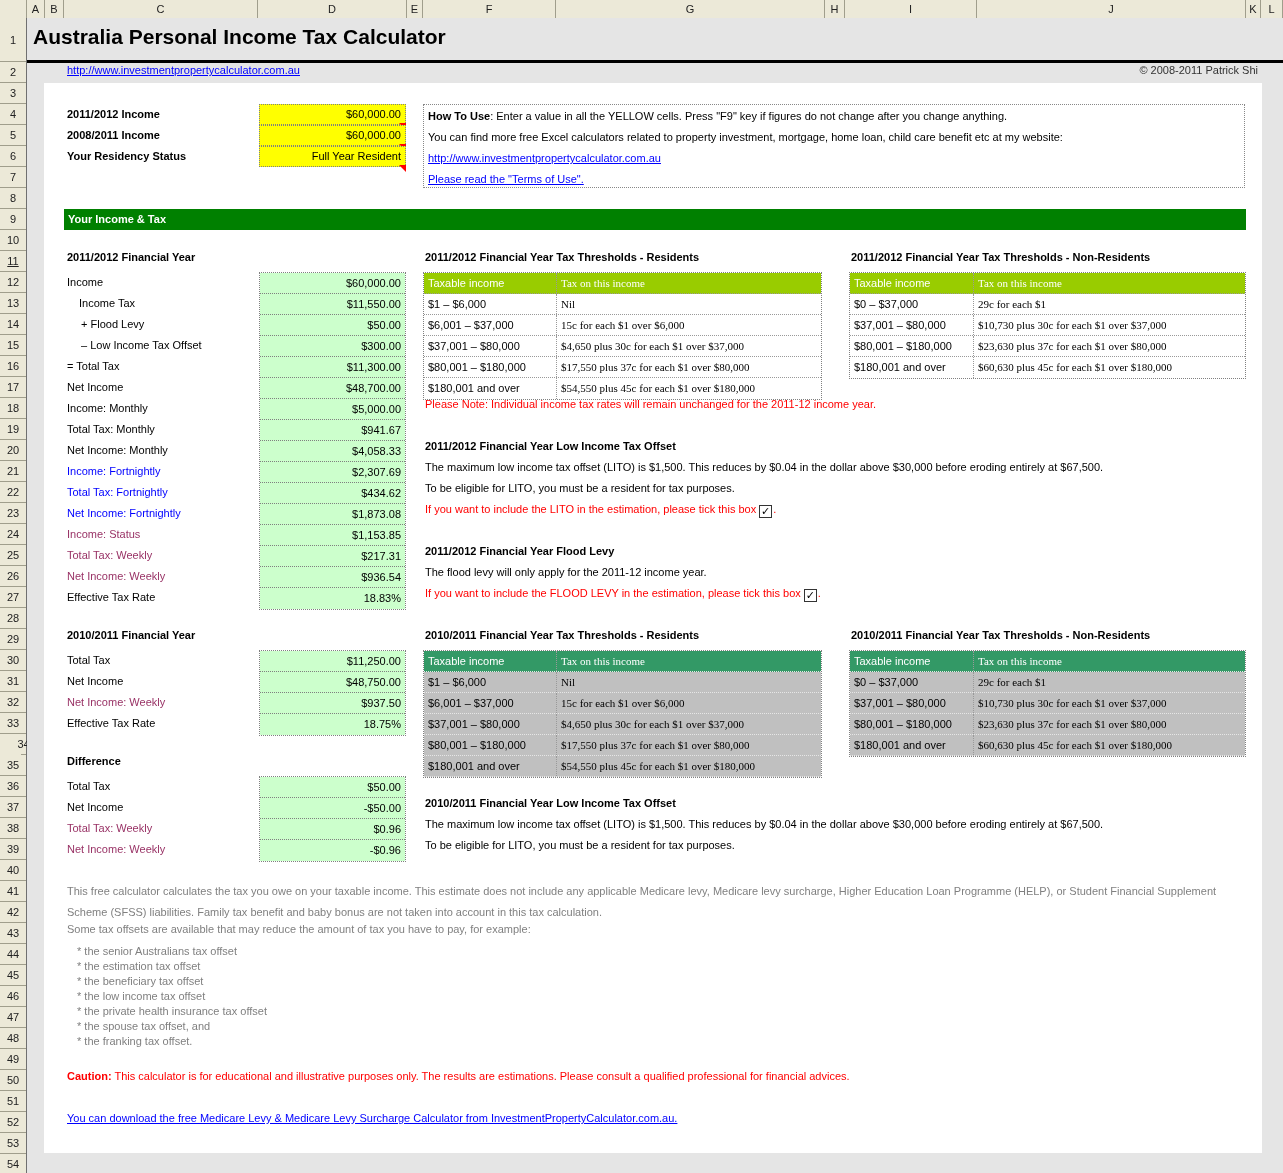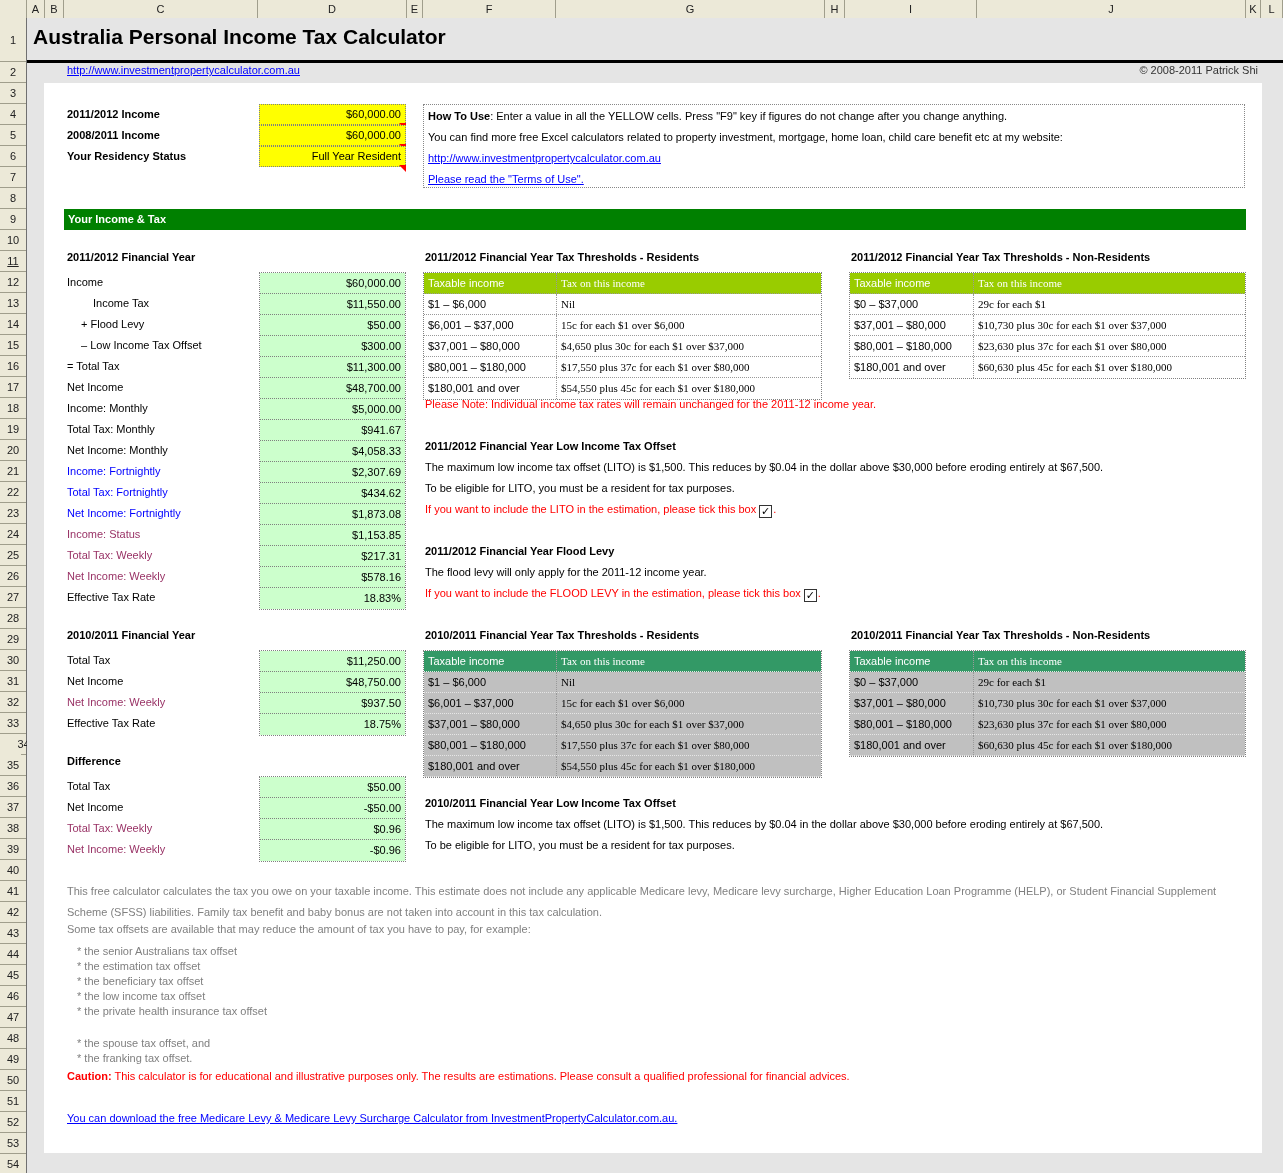--- a/index.html
+++ b/index.html
@@ -161,21 +161,21 @@
       <div class="line21">You can find more free Excel calculators related to property investment, mortgage, home loan, child care benefit etc at my website:</div>
       <div class="line21"><span class="lnk">http://www.investmentpropertycalculator.com.au</span></div>
       <div class="line21"><span class="lnk">Please read the "Terms of Use".</span></div>
     </div>
 
     <div id="banner">Your Income &amp; Tax</div>
 
     <div class="abs b" style="left:40px;top:233px;">2011/2012 Financial Year</div>
     <div id="fy2012labels">
         <div class="abs" style="left: 40px; top: 254px; line-height: 21px; color: rgb(0, 0, 0);">Income</div>
-        <div class="abs" style="left: 66px; top: 275px; line-height: 21px; color: rgb(0, 0, 0);">Income Tax</div>
+        <div class="abs" style="left: 52px; top: 275px; line-height: 21px; color: rgb(0, 0, 0);">Income Tax</div>
         <div class="abs" style="left: 54px; top: 296px; line-height: 21px; color: rgb(0, 0, 0);">+ Flood Levy</div>
         <div class="abs" style="left: 54px; top: 317px; line-height: 21px; color: rgb(0, 0, 0);">– Low Income Tax Offset</div>
         <div class="abs" style="left: 40px; top: 338px; line-height: 21px; color: rgb(0, 0, 0);">= Total Tax</div>
         <div class="abs" style="left: 40px; top: 359px; line-height: 21px; color: rgb(0, 0, 0);">Net Income</div>
         <div class="abs" style="left: 40px; top: 380px; line-height: 21px; color: rgb(0, 0, 0);">Income: Monthly</div>
         <div class="abs" style="left: 40px; top: 401px; line-height: 21px; color: rgb(0, 0, 0);">Total Tax: Monthly</div>
         <div class="abs" style="left: 40px; top: 422px; line-height: 21px; color: rgb(0, 0, 0);">Net Income: Monthly</div>
         <div class="abs" style="left: 40px; top: 443px; line-height: 21px; color: rgb(0, 0, 255);">Income: Fortnightly</div>
         <div class="abs" style="left: 40px; top: 464px; line-height: 21px; color: rgb(0, 0, 255);">Total Tax: Fortnightly</div>
         <div class="abs" style="left: 40px; top: 485px; line-height: 21px; color: rgb(0, 0, 255);">Net Income: Fortnightly</div>
@@ -192,21 +192,21 @@
         <div class="vrow">$11,300.00</div>
         <div class="vrow">$48,700.00</div>
         <div class="vrow">$5,000.00</div>
         <div class="vrow">$941.67</div>
         <div class="vrow">$4,058.33</div>
         <div class="vrow">$2,307.69</div>
         <div class="vrow">$434.62</div>
         <div class="vrow">$1,873.08</div>
         <div class="vrow">$1,153.85</div>
         <div class="vrow">$217.31</div>
-        <div class="vrow">$578.16</div>
+        <div class="vrow">$936.54</div>
         <div class="vrow">18.83%</div>
       </div>
 
     <div class="abs b" style="left:40px;top:611px;">2010/2011 Financial Year</div>
     <div id="fy2011labels">
         <div class="abs" style="left: 40px; top: 632px; line-height: 21px; color: rgb(0, 0, 0);">Total Tax</div>
         <div class="abs" style="left: 40px; top: 653px; line-height: 21px; color: rgb(0, 0, 0);">Net Income</div>
         <div class="abs" style="left: 40px; top: 674px; line-height: 21px; color: rgb(153, 51, 102);">Net Income: Weekly</div>
         <div class="abs" style="left: 40px; top: 695px; line-height: 21px; color: rgb(0, 0, 0);">Effective Tax Rate</div>
       </div>
@@ -350,19 +350,19 @@
     <div class="abs" style="left:398px;top:821px;">To be eligible for LITO, you must be a resident for tax purposes.</div>
 
     <div class="abs gray wrap" style="left:40px;top:863px;width:1180px;white-space:normal;">This free calculator calculates the tax you owe on your taxable income. This estimate does not include any applicable Medicare levy, Medicare levy surcharge, Higher Education Loan Programme (HELP), or Student Financial Supplement Scheme (SFSS) liabilities. Family tax benefit and baby bonus are not taken into account in this tax calculation.</div>
     <div class="abs gray" style="left:40px;top:905px;">Some tax offsets are available that may reduce the amount of tax you have to pay, for example:</div>
     <div class="abs" style="left:50px;top:926px;" id="offsetlist">
         <div class="gray" style="height: 15px; line-height: 15px; white-space: nowrap;">* the senior Australians tax offset</div>
         <div class="gray" style="height: 15px; line-height: 15px; white-space: nowrap;">* the estimation tax offset</div>
         <div class="gray" style="height: 15px; line-height: 15px; white-space: nowrap;">* the beneficiary tax offset</div>
         <div class="gray" style="height: 15px; line-height: 15px; white-space: nowrap;">* the low income tax offset</div>
         <div class="gray" style="height: 15px; line-height: 15px; white-space: nowrap;">* the private health insurance tax offset</div>
-        <div class="gray" style="height: 15px; line-height: 15px; white-space: nowrap; margin-top: 17px;">* the spouse tax offset, and</div>
+        <div class="gray" style="height: 15px; line-height: 15px; white-space: nowrap;">* the spouse tax offset, and</div>
         <div class="gray" style="height: 15px; line-height: 15px; white-space: nowrap;">* the franking tax offset.</div>
       </div>
     <div class="abs red" style="left:40px;top:1052px;"><span class="b">Caution:</span><span> This calculator is for educational and illustrative purposes only. The results are estimations. Please consult a qualified professional for financial advices.</span></div>
     <div class="abs lnk" style="left:40px;top:1094px;">You can download the free Medicare Levy &amp; Medicare Levy Surcharge Calculator from InvestmentPropertyCalculator.com.au.</div>
   </div>
 </div>
 
 </body></html>

